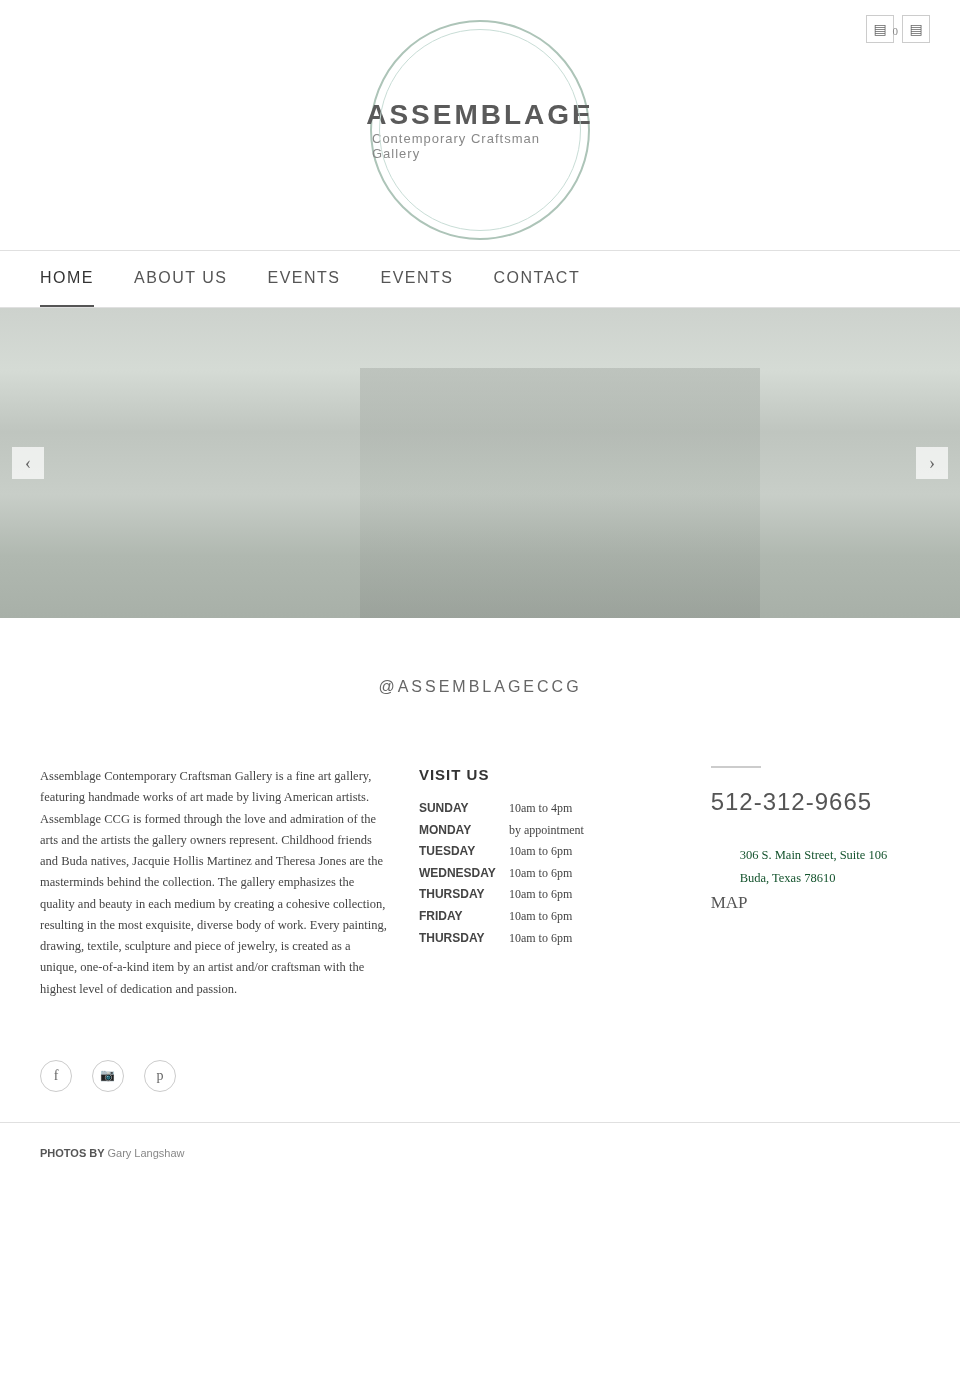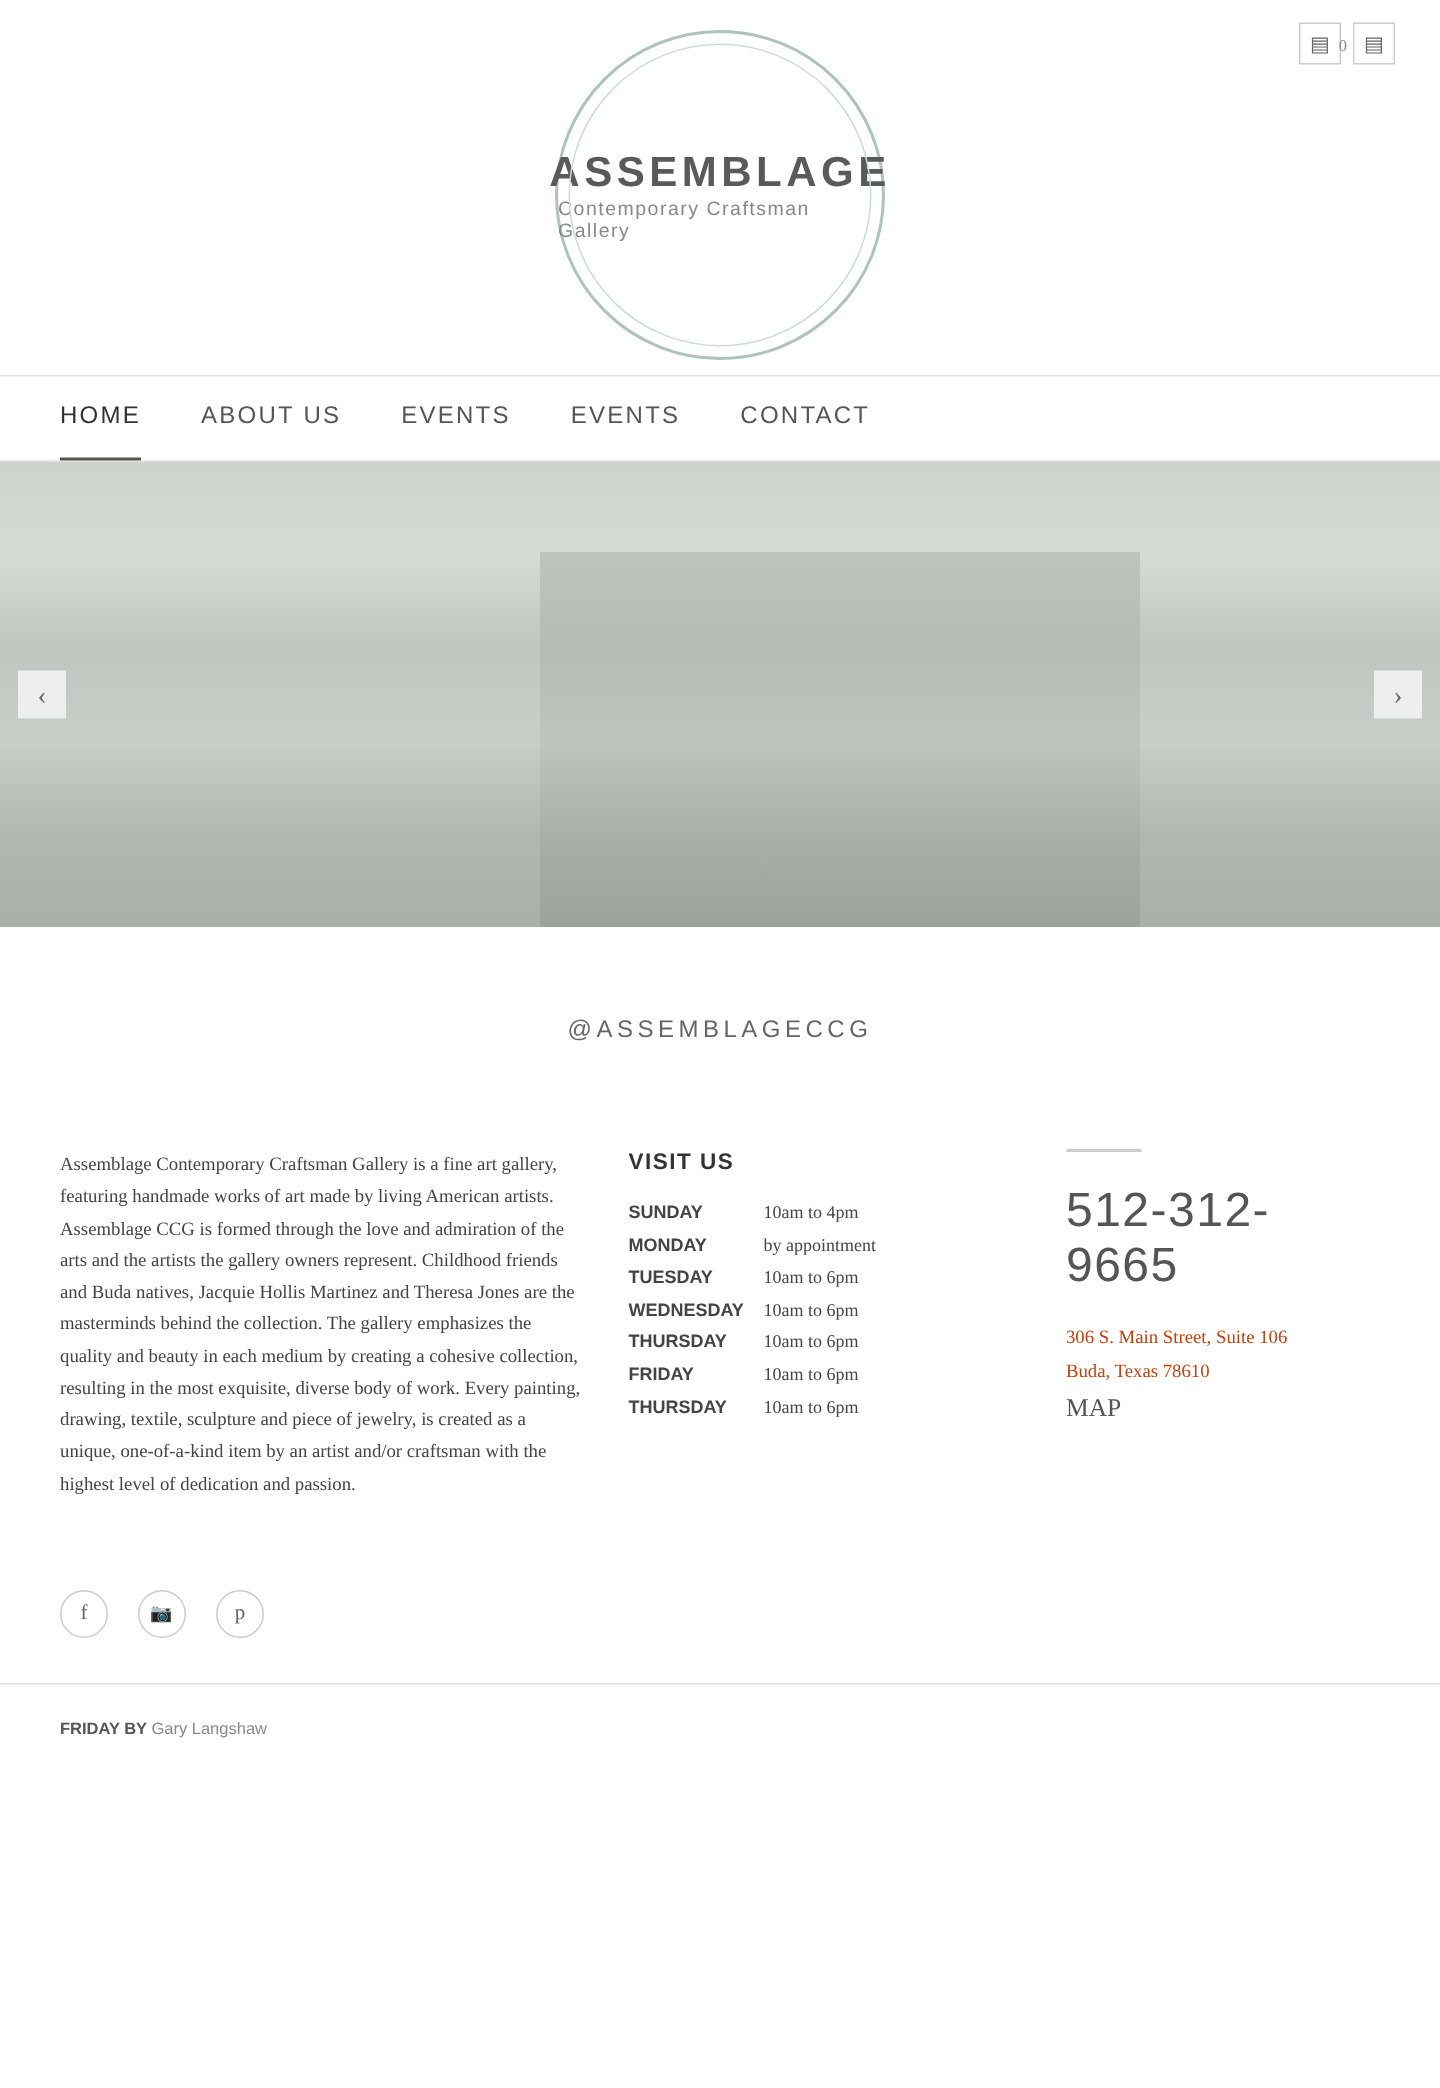--- a/index.html
+++ b/index.html
@@ -196,30 +196,31 @@
       color: #444;
     }
 
     .divider-short {
       width: 50px;
       height: 2px;
       background: #ccc;
       margin-bottom: 20px;
     }
     .phone-number {
-      font-size: 32px;
+      font-size: 24px;
       color: #555;
       letter-spacing: 1px;
-      margin-bottom: 18px;
+      margin-bottom: 28px;
       font-family: 'Arial', sans-serif;
     }
     .address-text {
       font-size: 12.5px;
-      color: #c2410c;
+      color: #14532d;
       line-height: 1.8;
+      margin-left: 29px;
     }
     .map-link {
       font-size: 17px;
       color: #555;
       text-decoration: none;
       display: block;
       margin-top: 4px;
     }
 
     
@@ -383,15 +384,15 @@
 </div>
 
 <div class="social-section">
   <a href="#" class="social-icon">f</a>
   <a href="#" class="social-icon" style="font-size:12px;">📷</a>
   <a href="#" class="social-icon">p</a>
 </div>
 
 <div class="bottom-footer">
   <div class="photos-by">
-    <strong>FRIDAY BY </strong><a href="#">Gary Langshaw</a>
+    <strong>PHOTOS BY </strong><a href="#">Gary Langshaw</a>
   </div>
 </div>
 
 </body></html>

